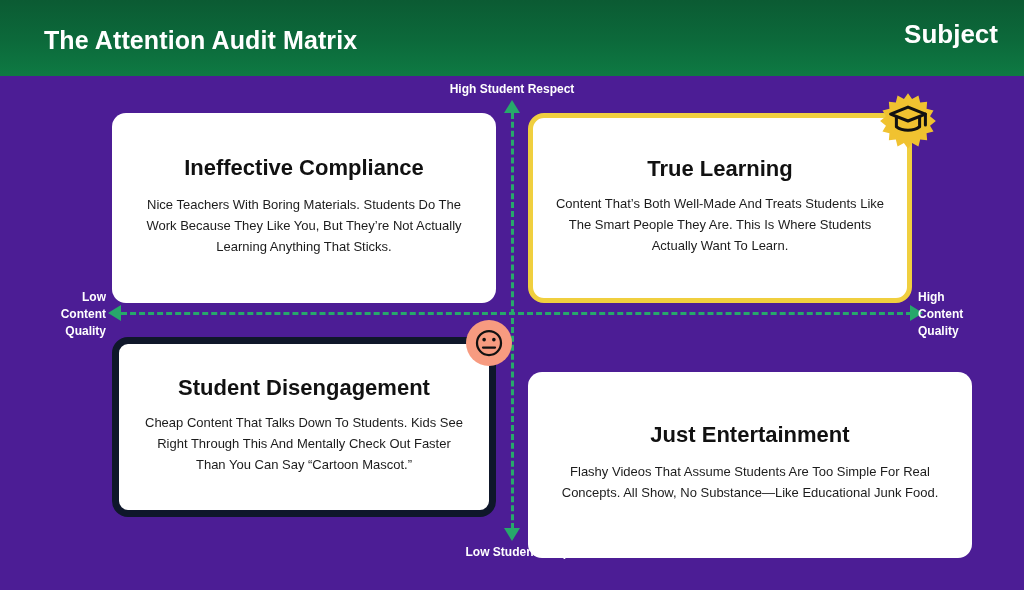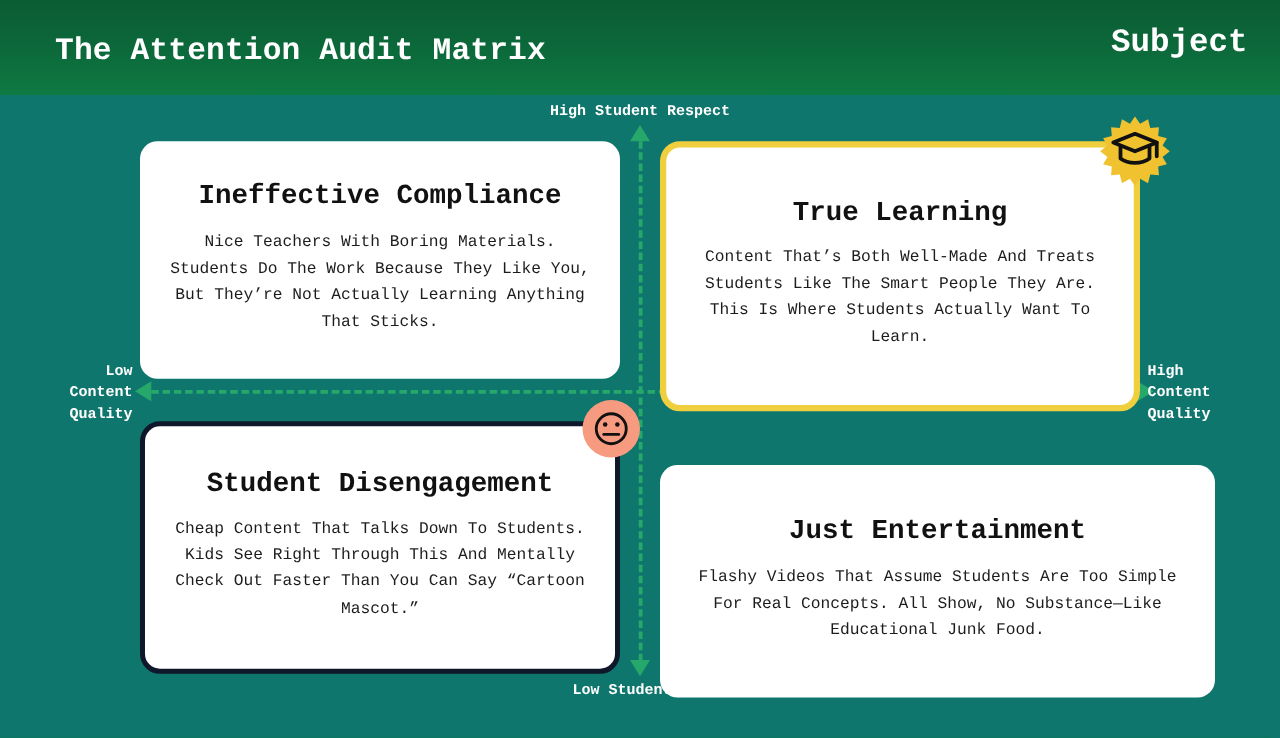--- a/index.html
+++ b/index.html
@@ -13,23 +13,22 @@
 
   body {
     font-family: "Liberation Sans", sans-serif;
     background: #0E7A43;
   }
 
   #stage {
     position: relative;
     width: 1024px;
     height: 590px;
-    background: #0f766e;
+    background: #4c1d95;
     overflow: hidden;
-    font-family: Liberation Mono, monospace;
   }
 
   
   .header-band {
     position: absolute;
     left: 0; top: 0;
     width: 1024px;
     height: 76px;
     background: linear-gradient(180deg, #0B5B33 0%, #0C6A3B 55%, #0E7A43 100%);
   }
@@ -161,27 +160,27 @@
     color: #1C1C1C;
     text-align: center;
     line-height: 1.62;
   }
 
   
   #card-tl {
     left: 112px;  top: 113px;  width: 384px; height: 190px;
   }
   #card-tr {
-    left: 528px;  top: 113px;  width: 384px; height: 216px;
+    left: 528px;  top: 113px;  width: 384px; height: 190px;
     border: 5px solid #F0CF3F;
     border-radius: 16px;
   }
   #card-bl {
-    left: 112px;  top: 337px;  width: 384px; height: 202px;
-    border: 4px solid #0f172a;
+    left: 112px;  top: 337px;  width: 384px; height: 180px;
+    border: 7px solid #0f172a;
     border-radius: 16px;
   }
   #card-br {
     left: 528px;  top: 337px;  width: 444px; height: 186px; margin-top: 35px;
   }
 
   #card-tr .card-title,
   #card-bl .card-title { margin-bottom: 11px; }
 
   

